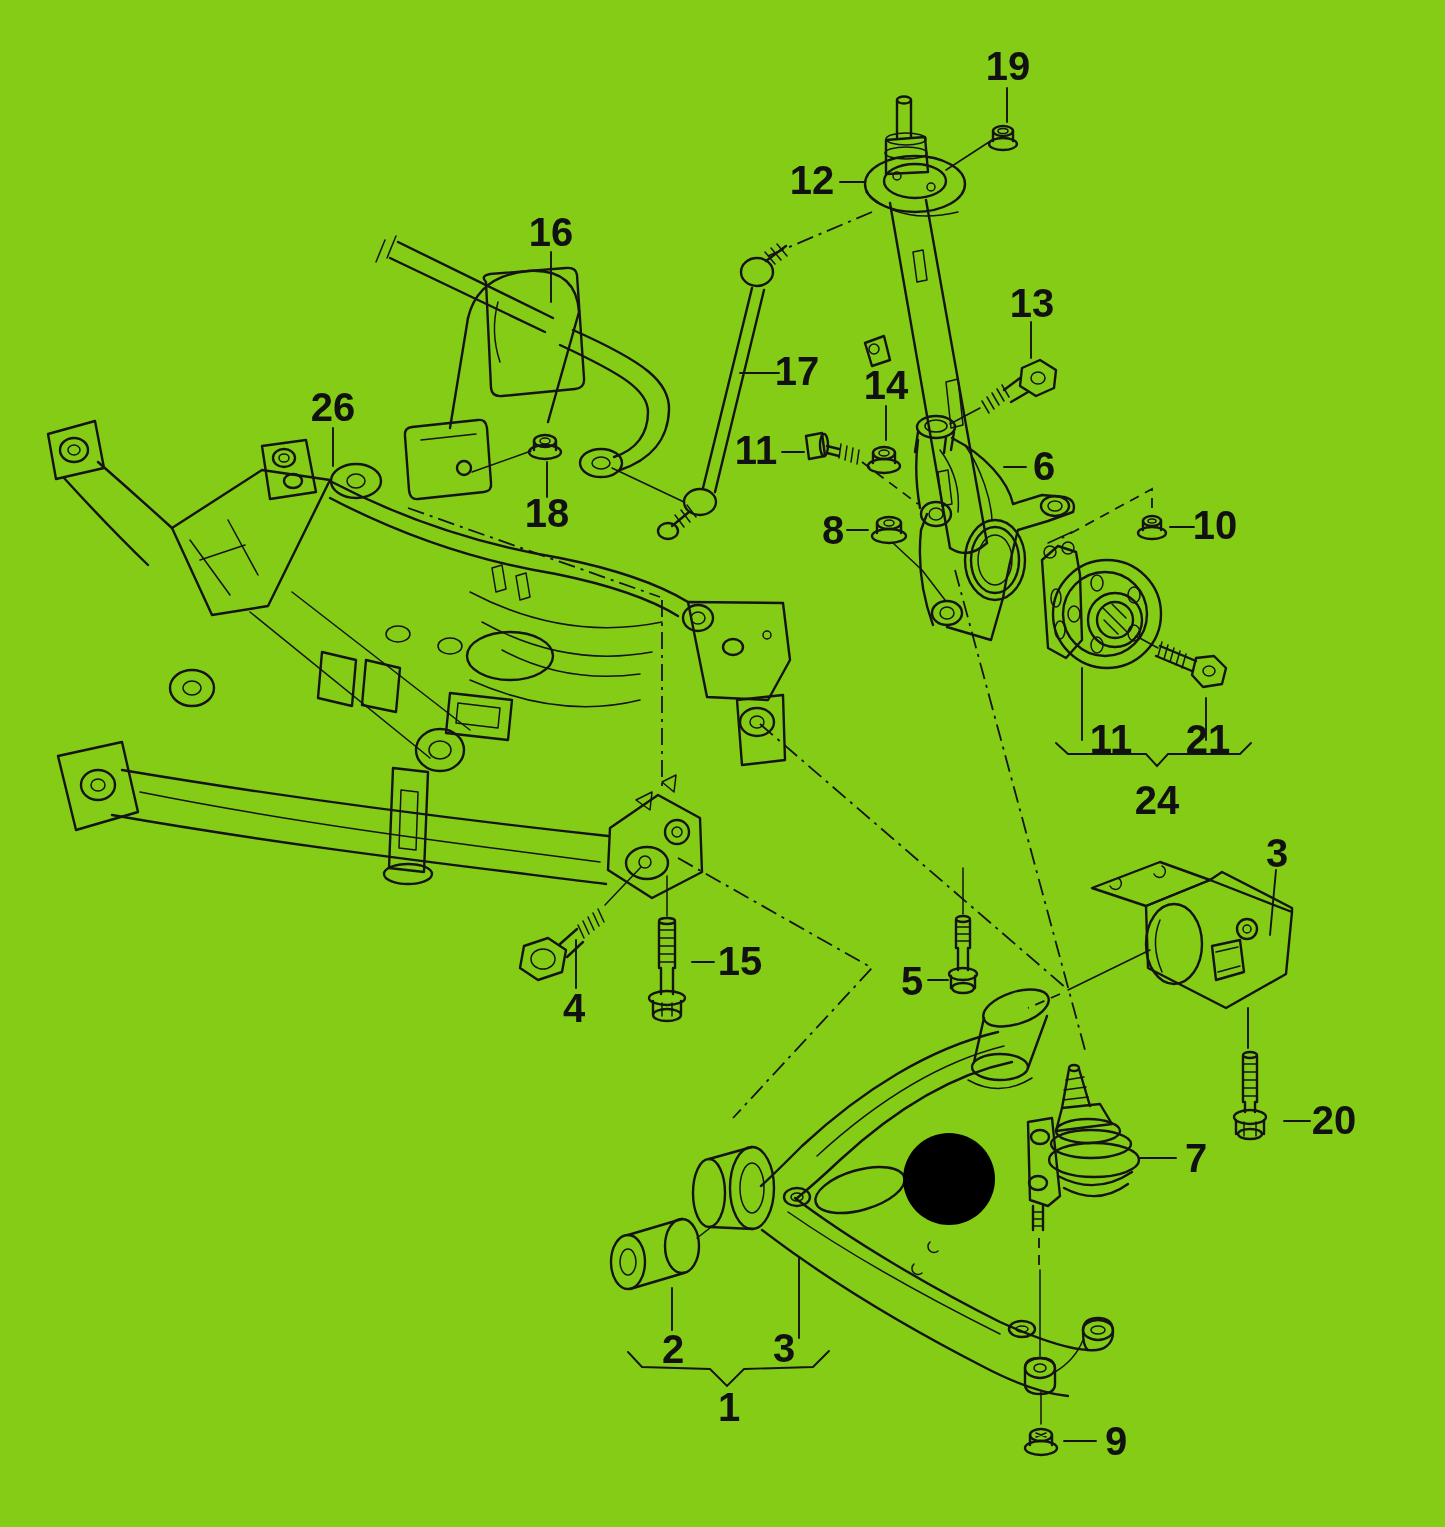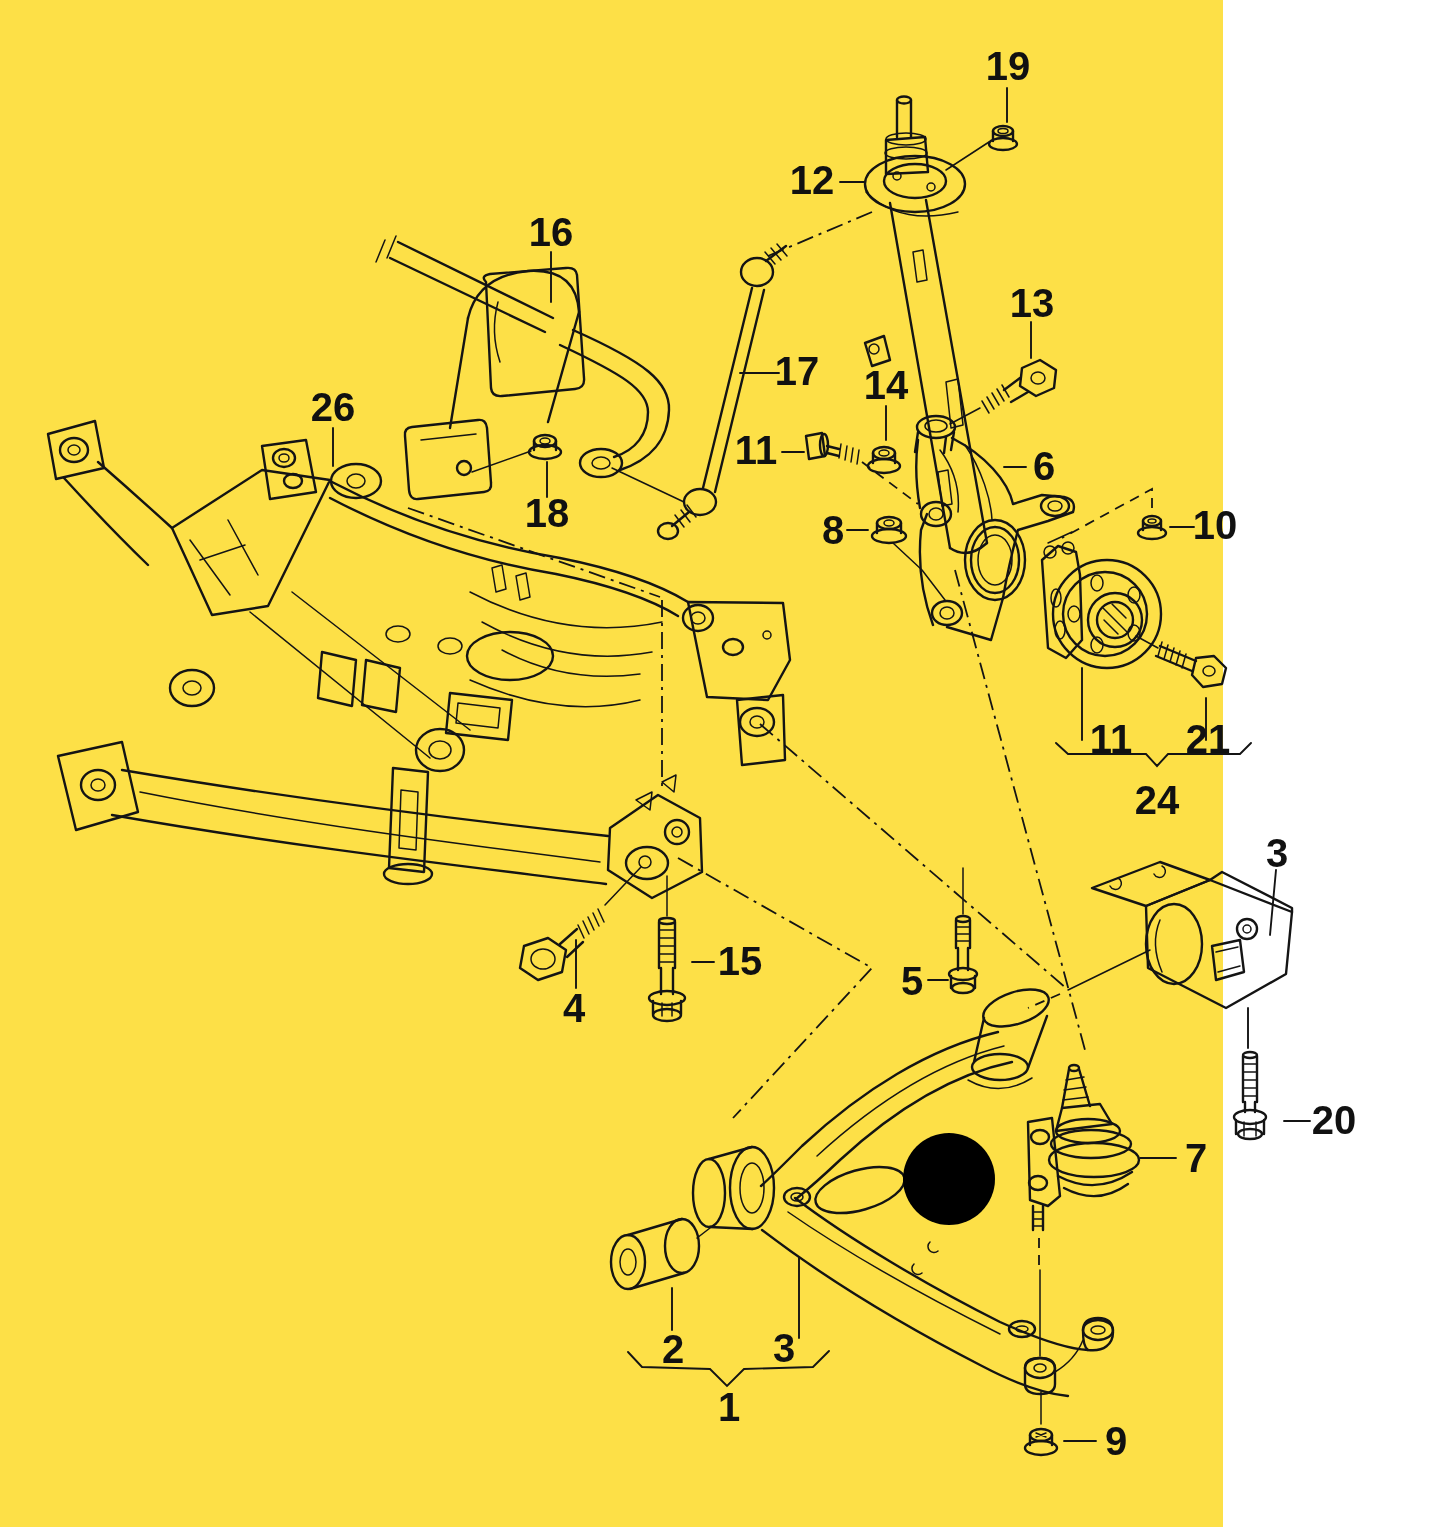--- a/index.html
+++ b/index.html
@@ -1,16 +1,16 @@
 <!DOCTYPE html>
 <html><head>
 <meta charset="utf-8">
 <style>
   html,body{margin:0;padding:0;background:#ffffff}
-  .stage{width:1223px;height:1527px;position:relative;background:#fde047}
+  .stage{width:1445px;height:1527px;position:relative;background:#84cc16}
   svg{display:block}
   .part{fill:none;stroke:#141414;stroke-width:2.4;stroke-linejoin:round;stroke-linecap:round}
   .thin{fill:none;stroke:#141414;stroke-width:1.5;stroke-linejoin:round;stroke-linecap:round}
   .leader{fill:none;stroke:#141414;stroke-width:1.9;stroke-linecap:round}
   .phantom{fill:none;stroke:#141414;stroke-width:1.8;stroke-dasharray:17 6 3 6}
   .dash{fill:none;stroke:#141414;stroke-width:1.8;stroke-dasharray:10 7}
   .callout{font:bold 40px "Liberation Sans", sans-serif;fill:#111;text-anchor:middle}
 </style>
 </head>
 <body>

